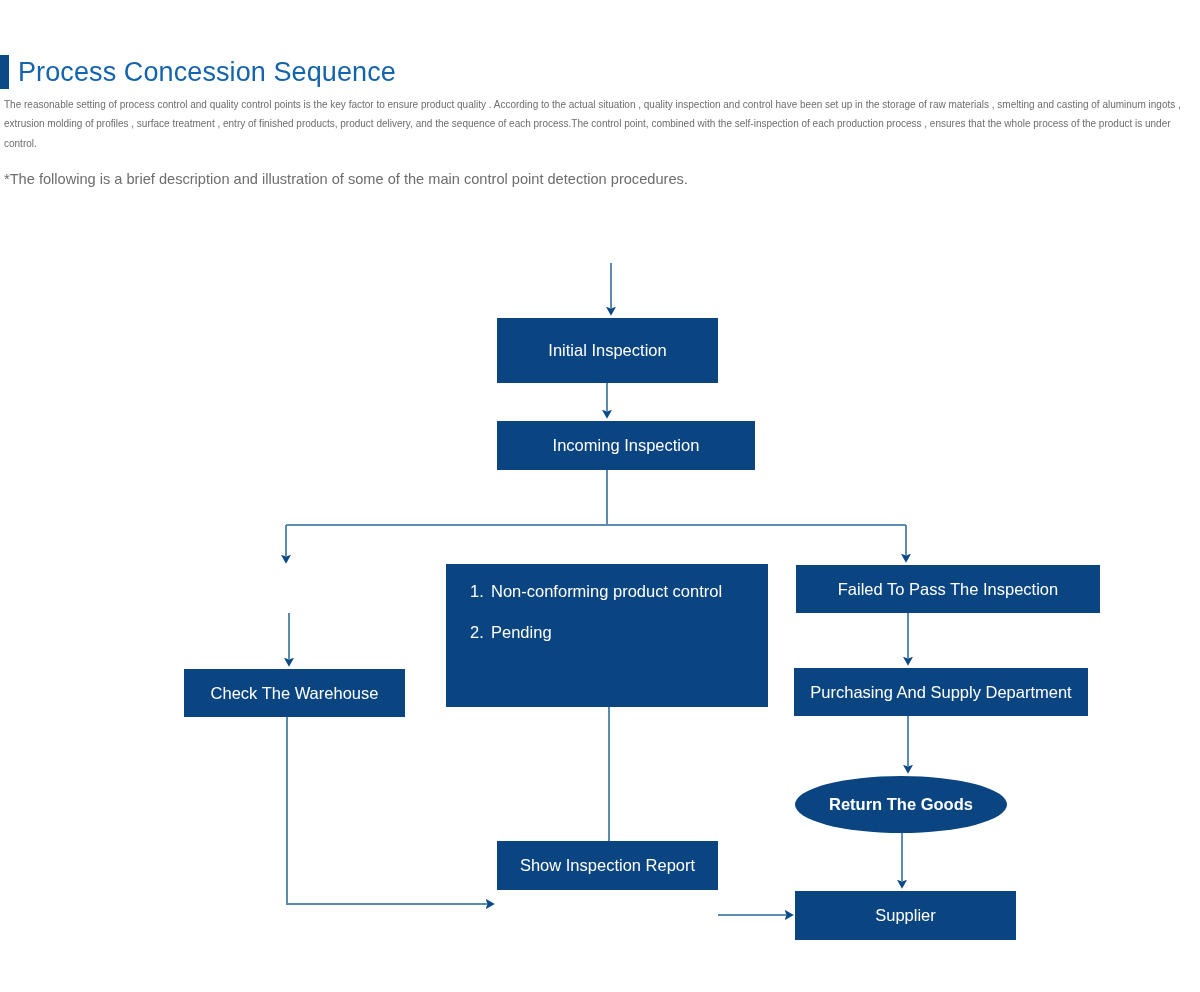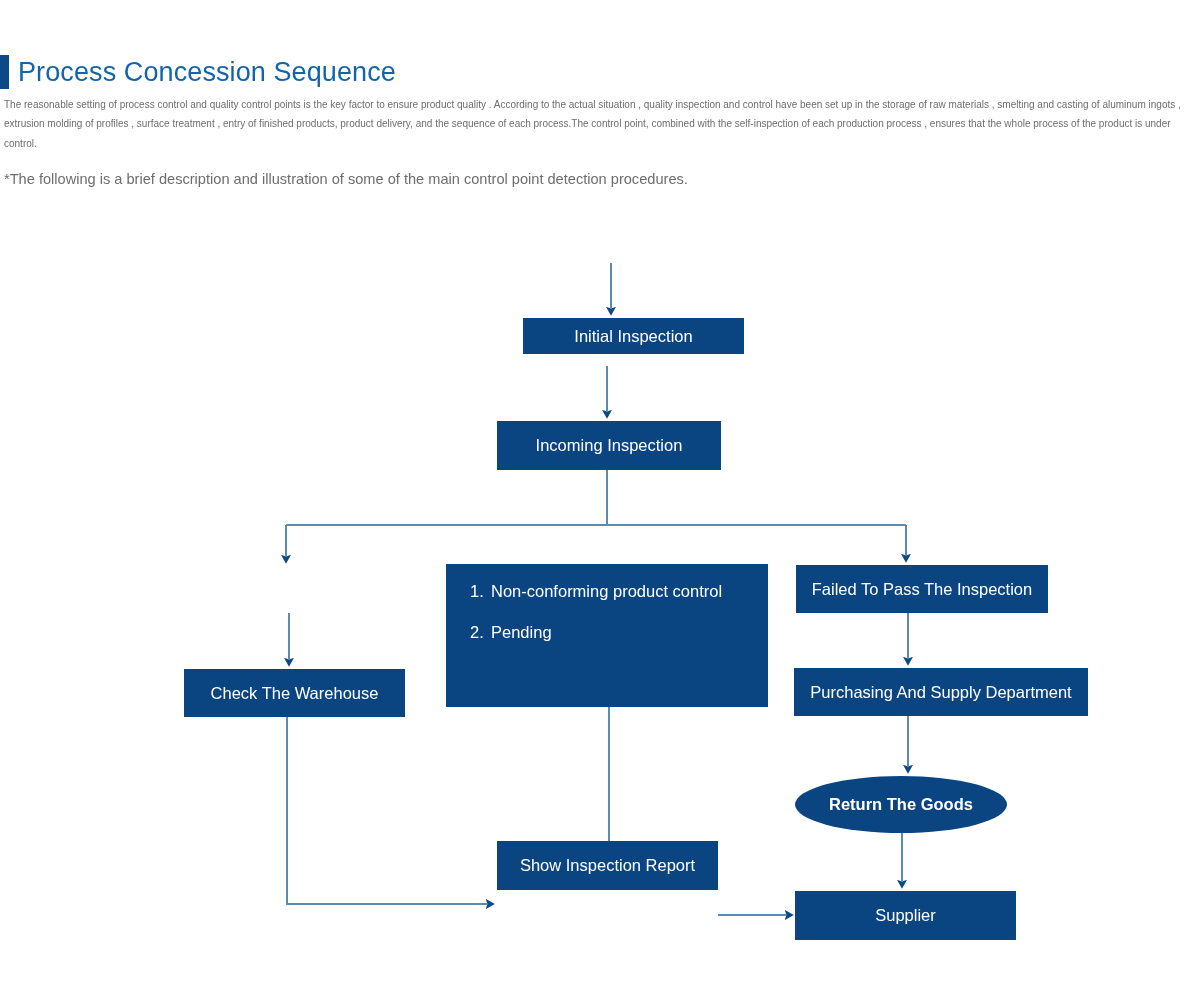--- a/index.html
+++ b/index.html
@@ -154,37 +154,37 @@
 
       <line x1="908" y1="716" x2="908" y2="766" marker-end="url(#arrow)"></line>
 
       <line x1="902" y1="833" x2="902" y2="881" marker-end="url(#arrow)"></line>
 
       <line x1="718" y1="915" x2="786" y2="915" marker-end="url(#arrowR)"></line>
     </g>
   </svg>
 
 
-  <div class="node" style="left:523px; top:318px; width:221px; height:36px;">Initial Inspection</div>
+  <div class="node" style="left:497px; top:318px; width:221px; height:65px;">Initial Inspection</div>
 
-  <div class="node" style="left:497px; top:421px; width:224px; height:49px;">Incoming Inspection</div>
+  <div class="node" style="left:497px; top:421px; width:258px; height:49px;">Incoming Inspection</div>
 
 
   <div class="node" style="left:184px; top:669px; width:221px; height:48px;">Check The Warehouse</div>
 
   <div class="node list" style="left:446px; top:564px; width:322px; height:143px;">
     <div class="list-line">
       <span class="list-num">1.</span><span>Non-conforming product control</span>
     </div>
     <div class="list-line">
       <span class="list-num">2.</span><span>Pending</span>
     </div>
   </div>
 
-  <div class="node" style="left:796px; top:565px; width:252px; height:48px;">Failed To Pass The Inspection</div>
+  <div class="node" style="left:796px; top:565px; width:304px; height:48px;">Failed To Pass The Inspection</div>
 
   <div class="node" style="left:794px; top:668px; width:294px; height:48px;">Purchasing And Supply Department</div>
 
   <div class="node ellipse" style="left:795px; top:776px; width:212px; height:57px;font-weight:bold;">Return The Goods</div>
 
   <div class="node" style="left:497px; top:841px; width:221px; height:49px;">Show Inspection Report</div>
 
   <div class="node" style="left:795px; top:891px; width:221px; height:49px;">Supplier</div>
 
 </div>

